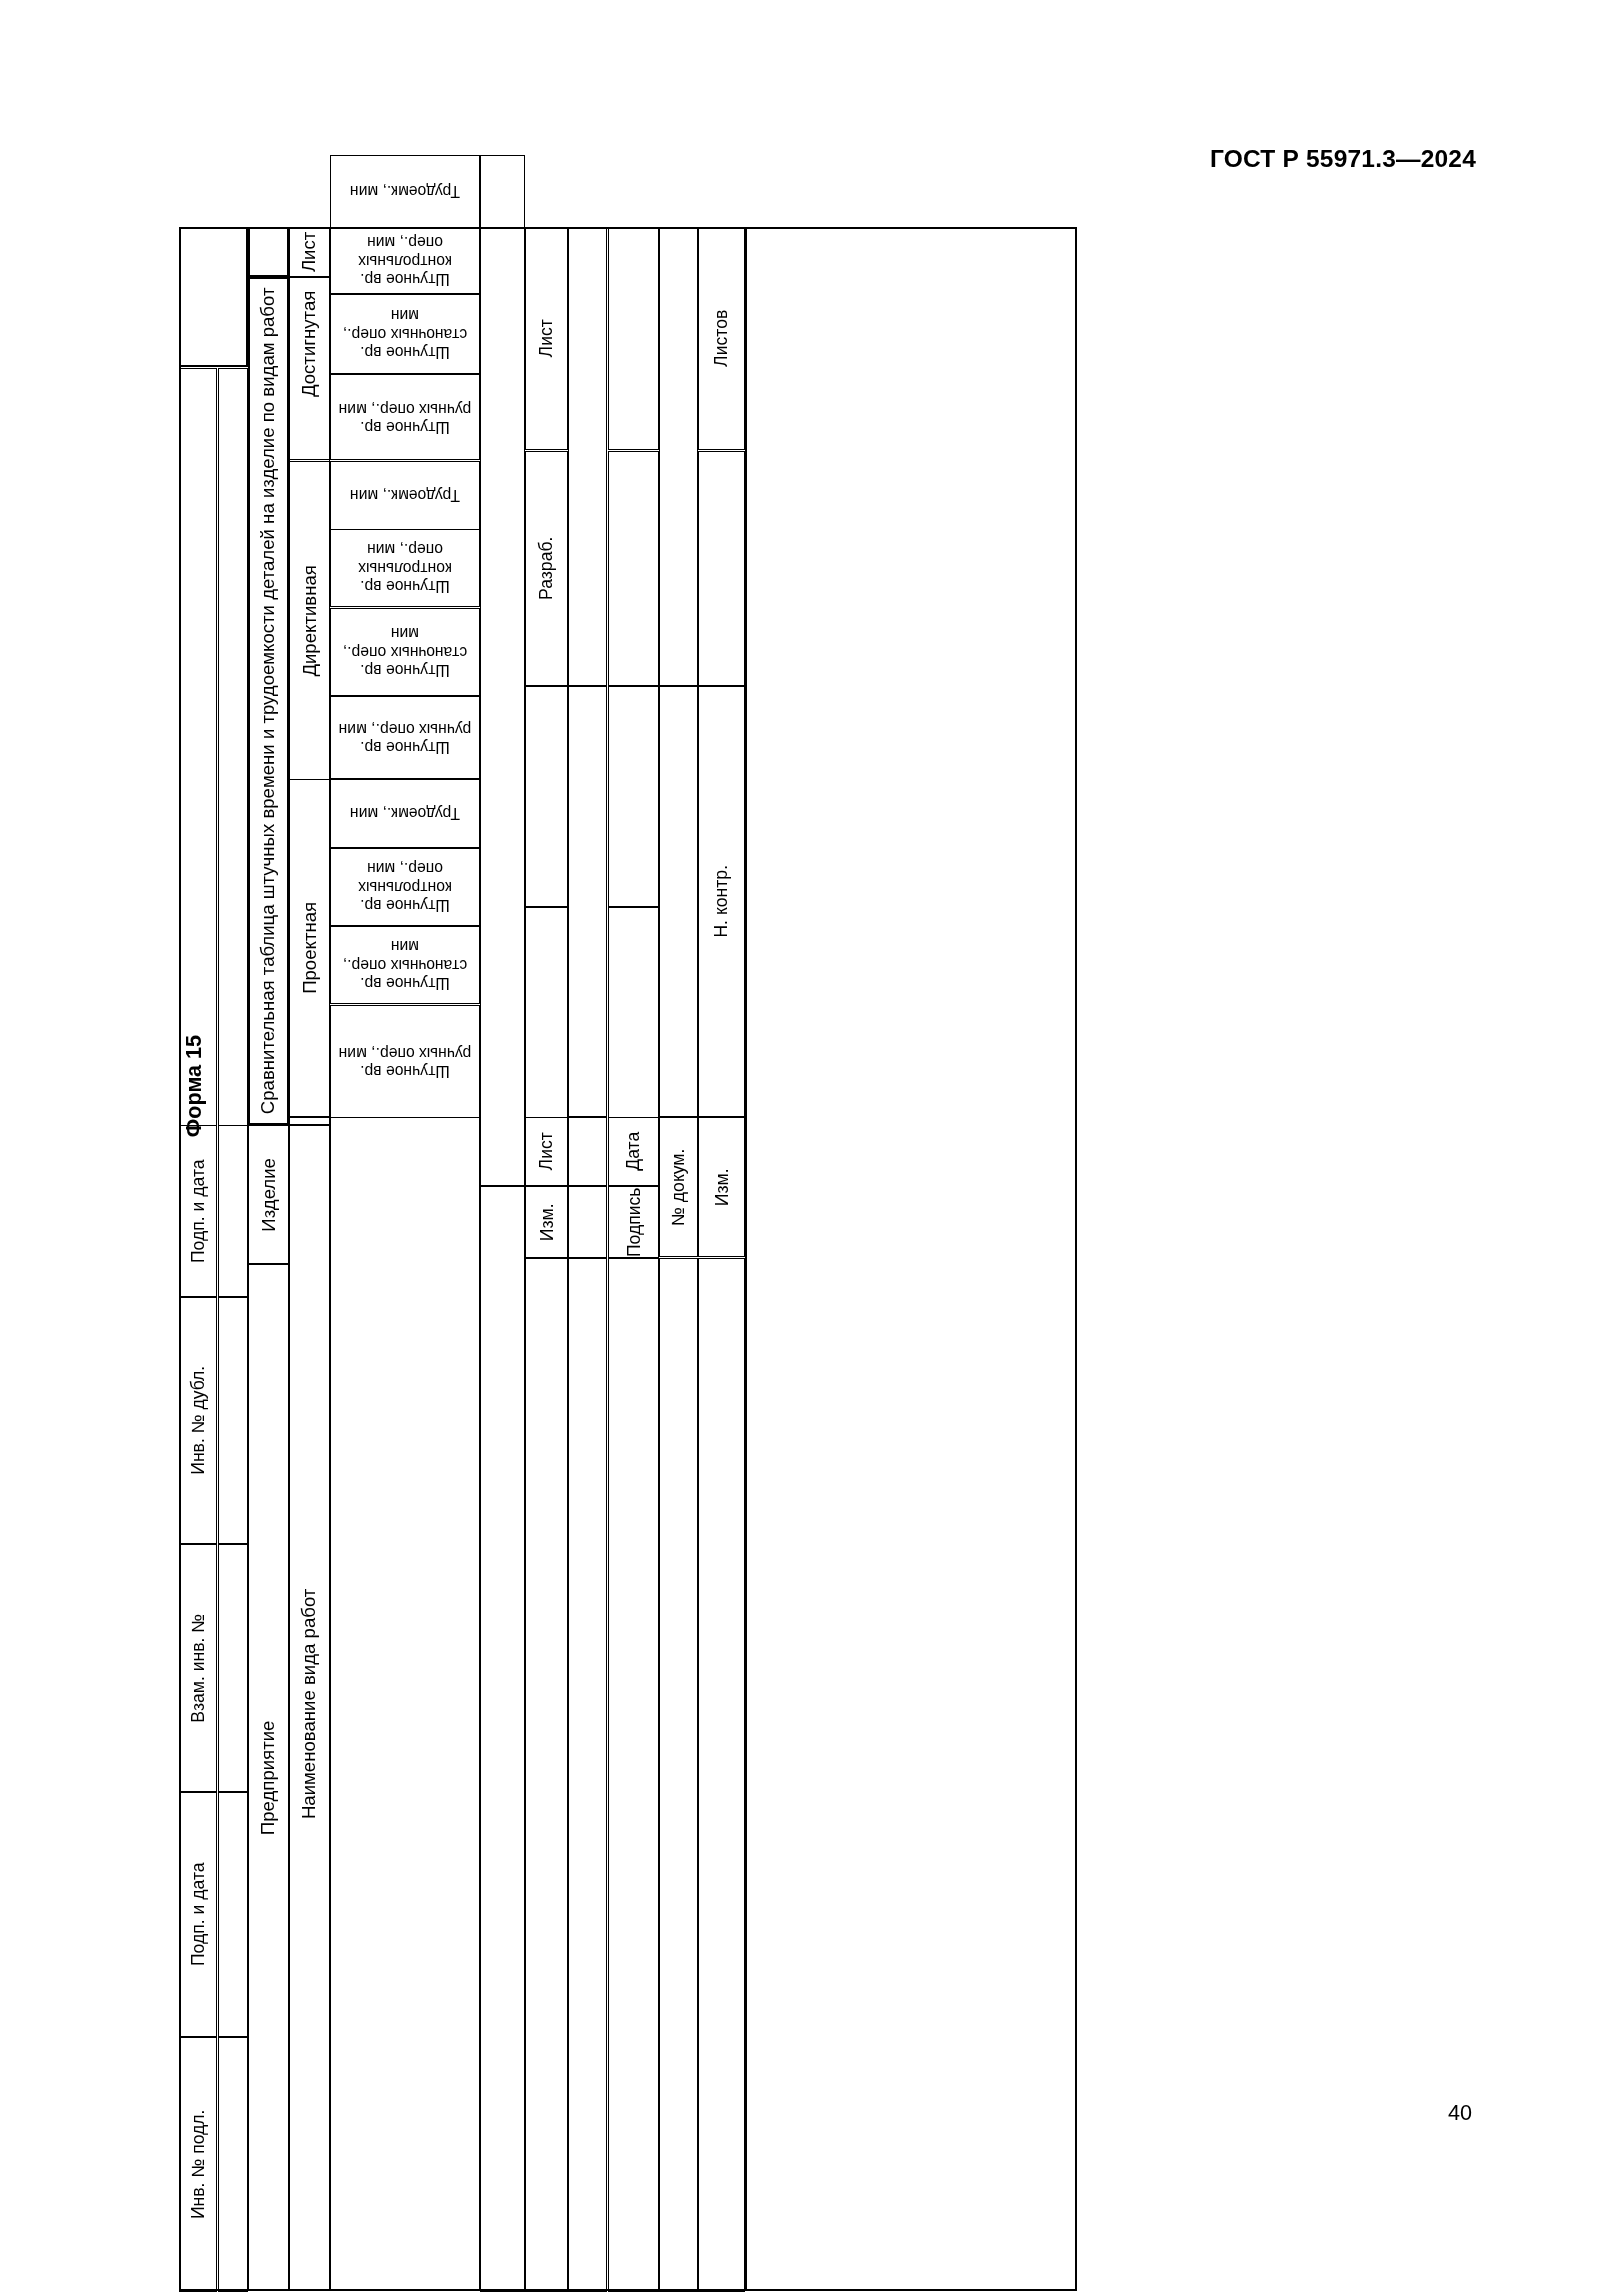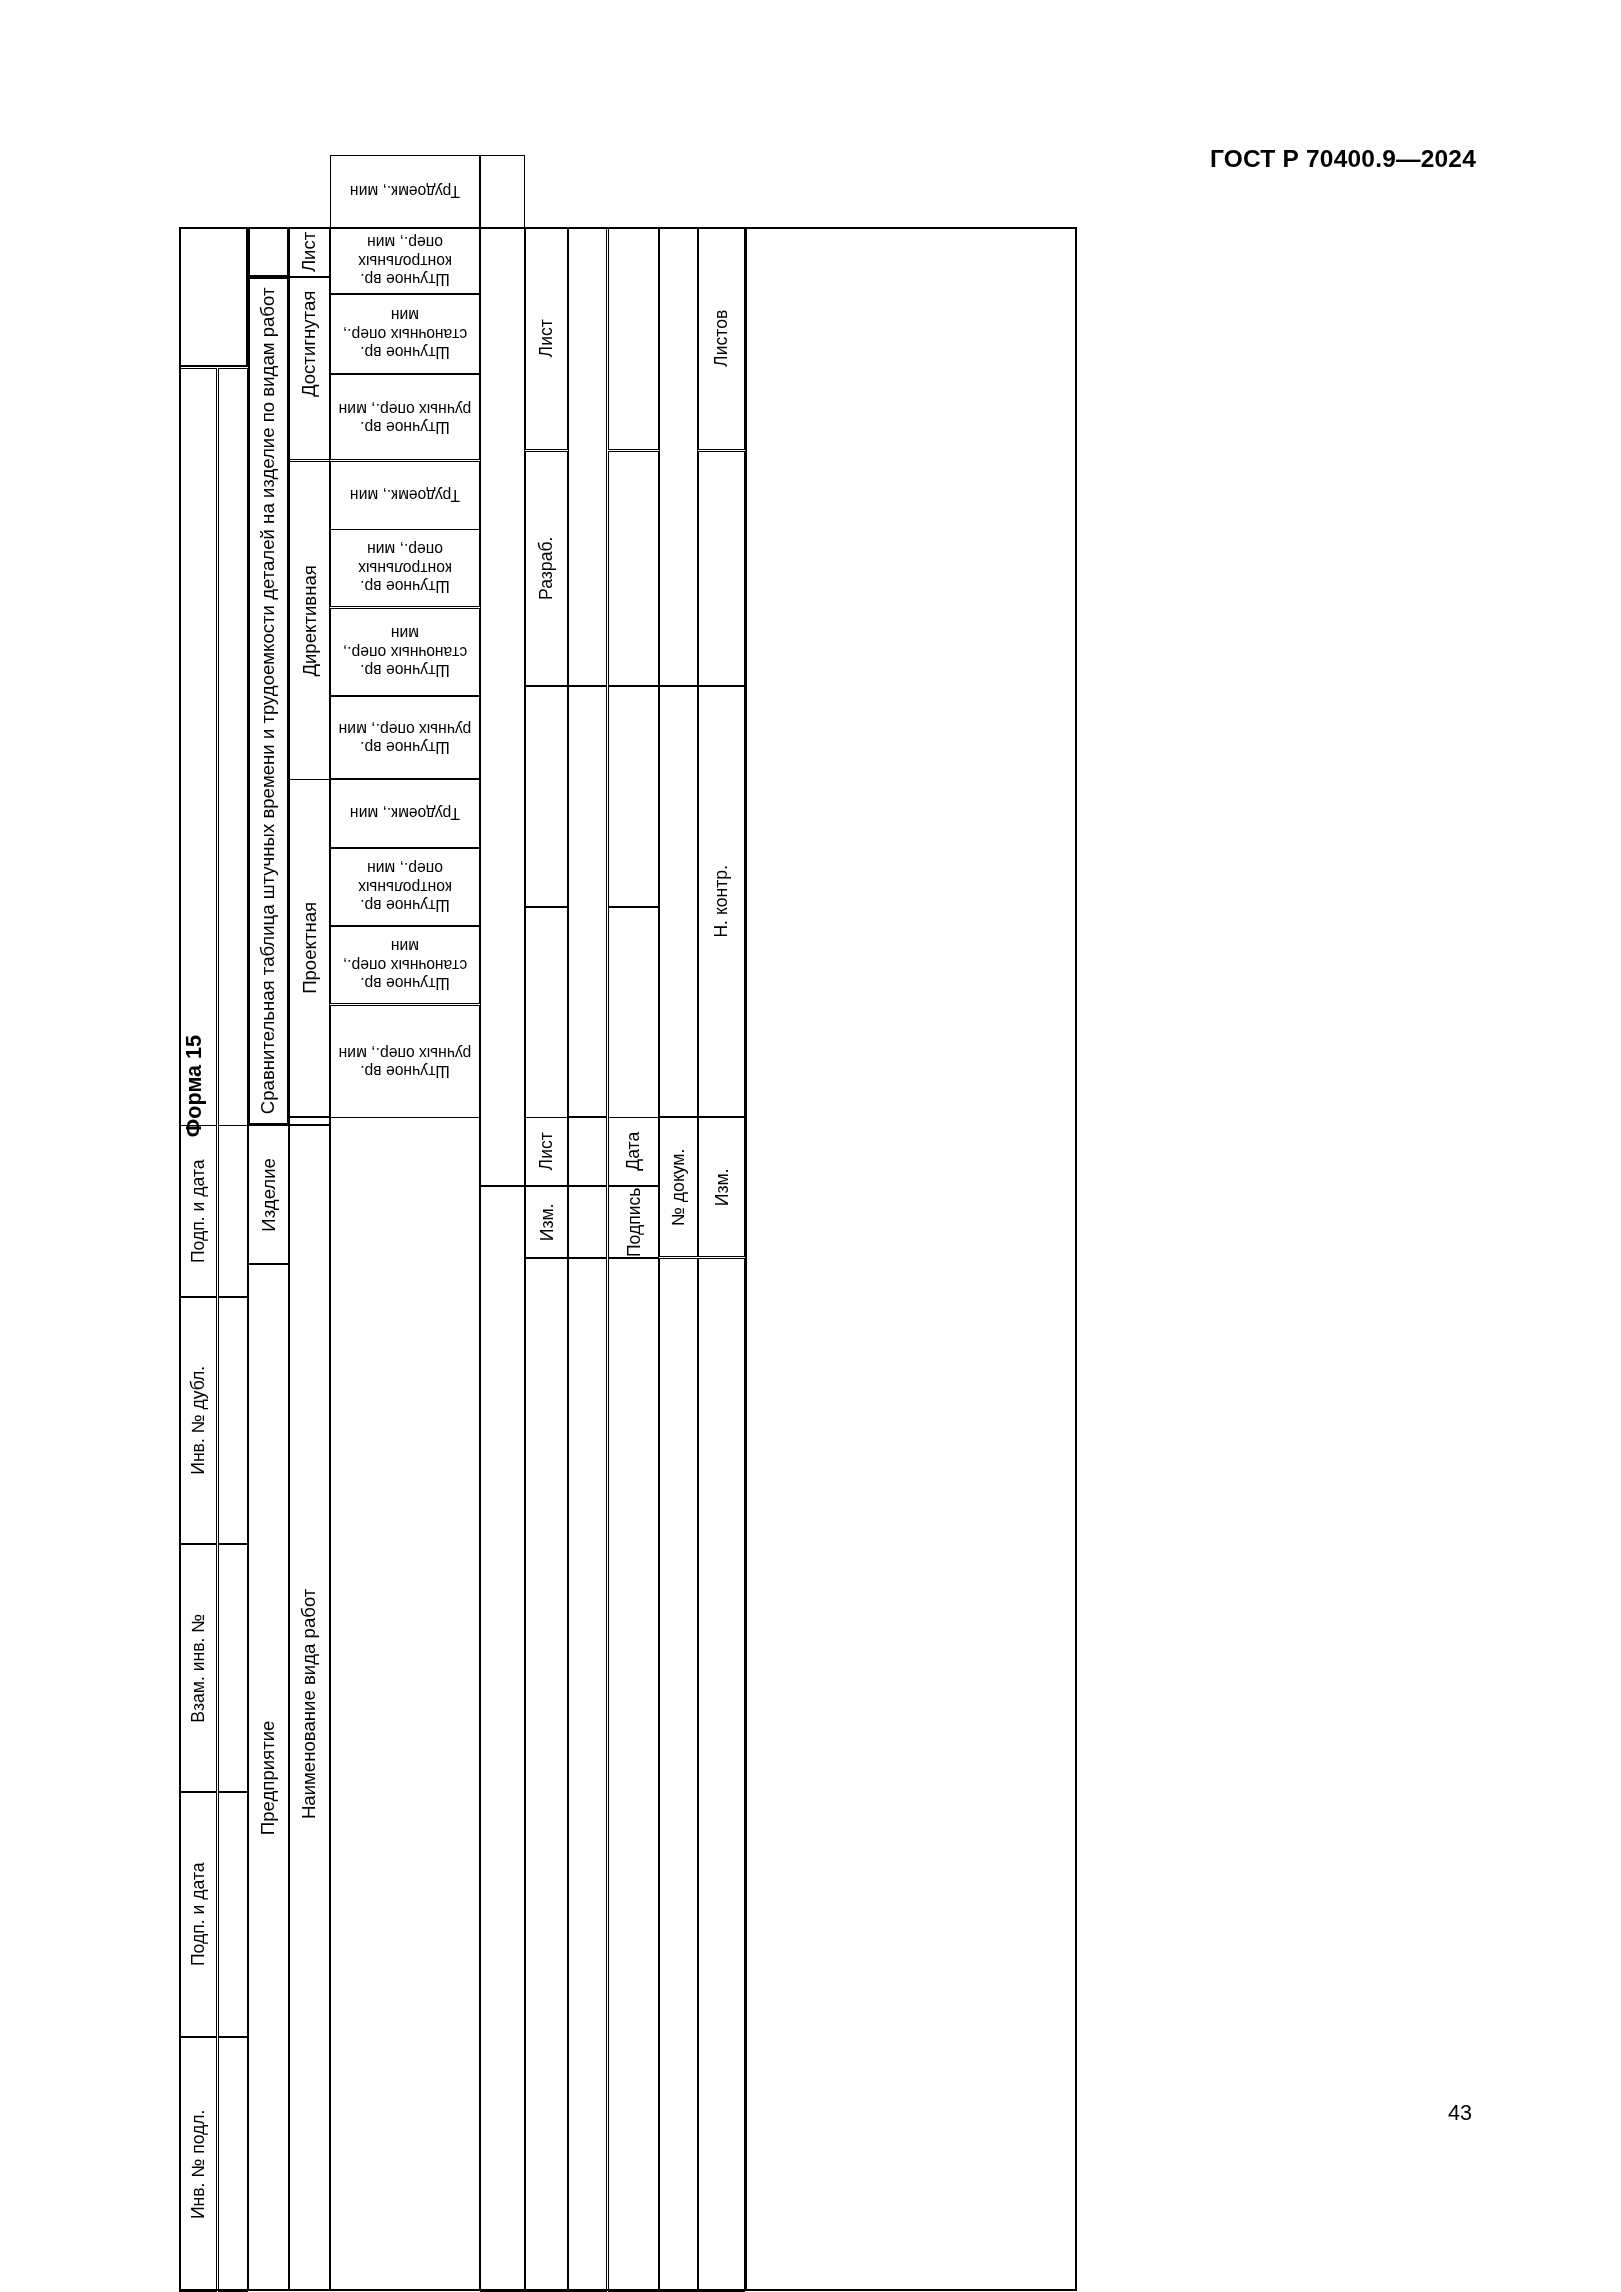--- a/index.html
+++ b/index.html
@@ -11,22 +11,22 @@
   .pg-num{position:absolute;right:149px;top:2100px;font-size:21.6px;}
 
   .form-label{position:absolute;left:96px;top:1073px;width:196px;text-align:center;
     font-size:21.6px;font-weight:bold;transform:rotate(-90deg);transform-origin:50% 50%;white-space:nowrap;}
 </style>
 </head>
 <body>
 
 <div class="page">
 
-  <div class="hdr-std">ГОСТ Р 70400.9—2024</div>
-  <div class="pg-num">43</div>
+  <div class="hdr-std">ГОСТ Р 55971.3—2024</div>
+  <div class="pg-num">40</div>
   <div class="form-label">Форма 15</div>
 
 </div>
 
 <div id="real" style="position:absolute;left:0;top:0;width:1621px;height:2293px;">
     <div style="position: absolute; box-sizing: border-box; left: 179px; top: 2037px; width: 38px; height: 255px; border: 1.7px solid rgb(0, 0, 0); display: flex; align-items: center; justify-content: center; overflow: hidden; background: transparent;">
       <span style="display: block; text-align: center; line-height: 1.17; font-size: 17.6px; transform: rotate(-90deg); white-space: nowrap;">Инв. № подл.</span>
     </div>
     <div style="position: absolute; box-sizing: border-box; left: 218px; top: 2037px; width: 30px; height: 255px; border: 1.7px solid rgb(0, 0, 0); display: flex; align-items: center; justify-content: center; overflow: hidden; background: transparent;"></div>
     <div style="position: absolute; box-sizing: border-box; left: 179px; top: 1792px; width: 38px; height: 245px; border: 1.7px solid rgb(0, 0, 0); display: flex; align-items: center; justify-content: center; overflow: hidden; background: transparent;">

